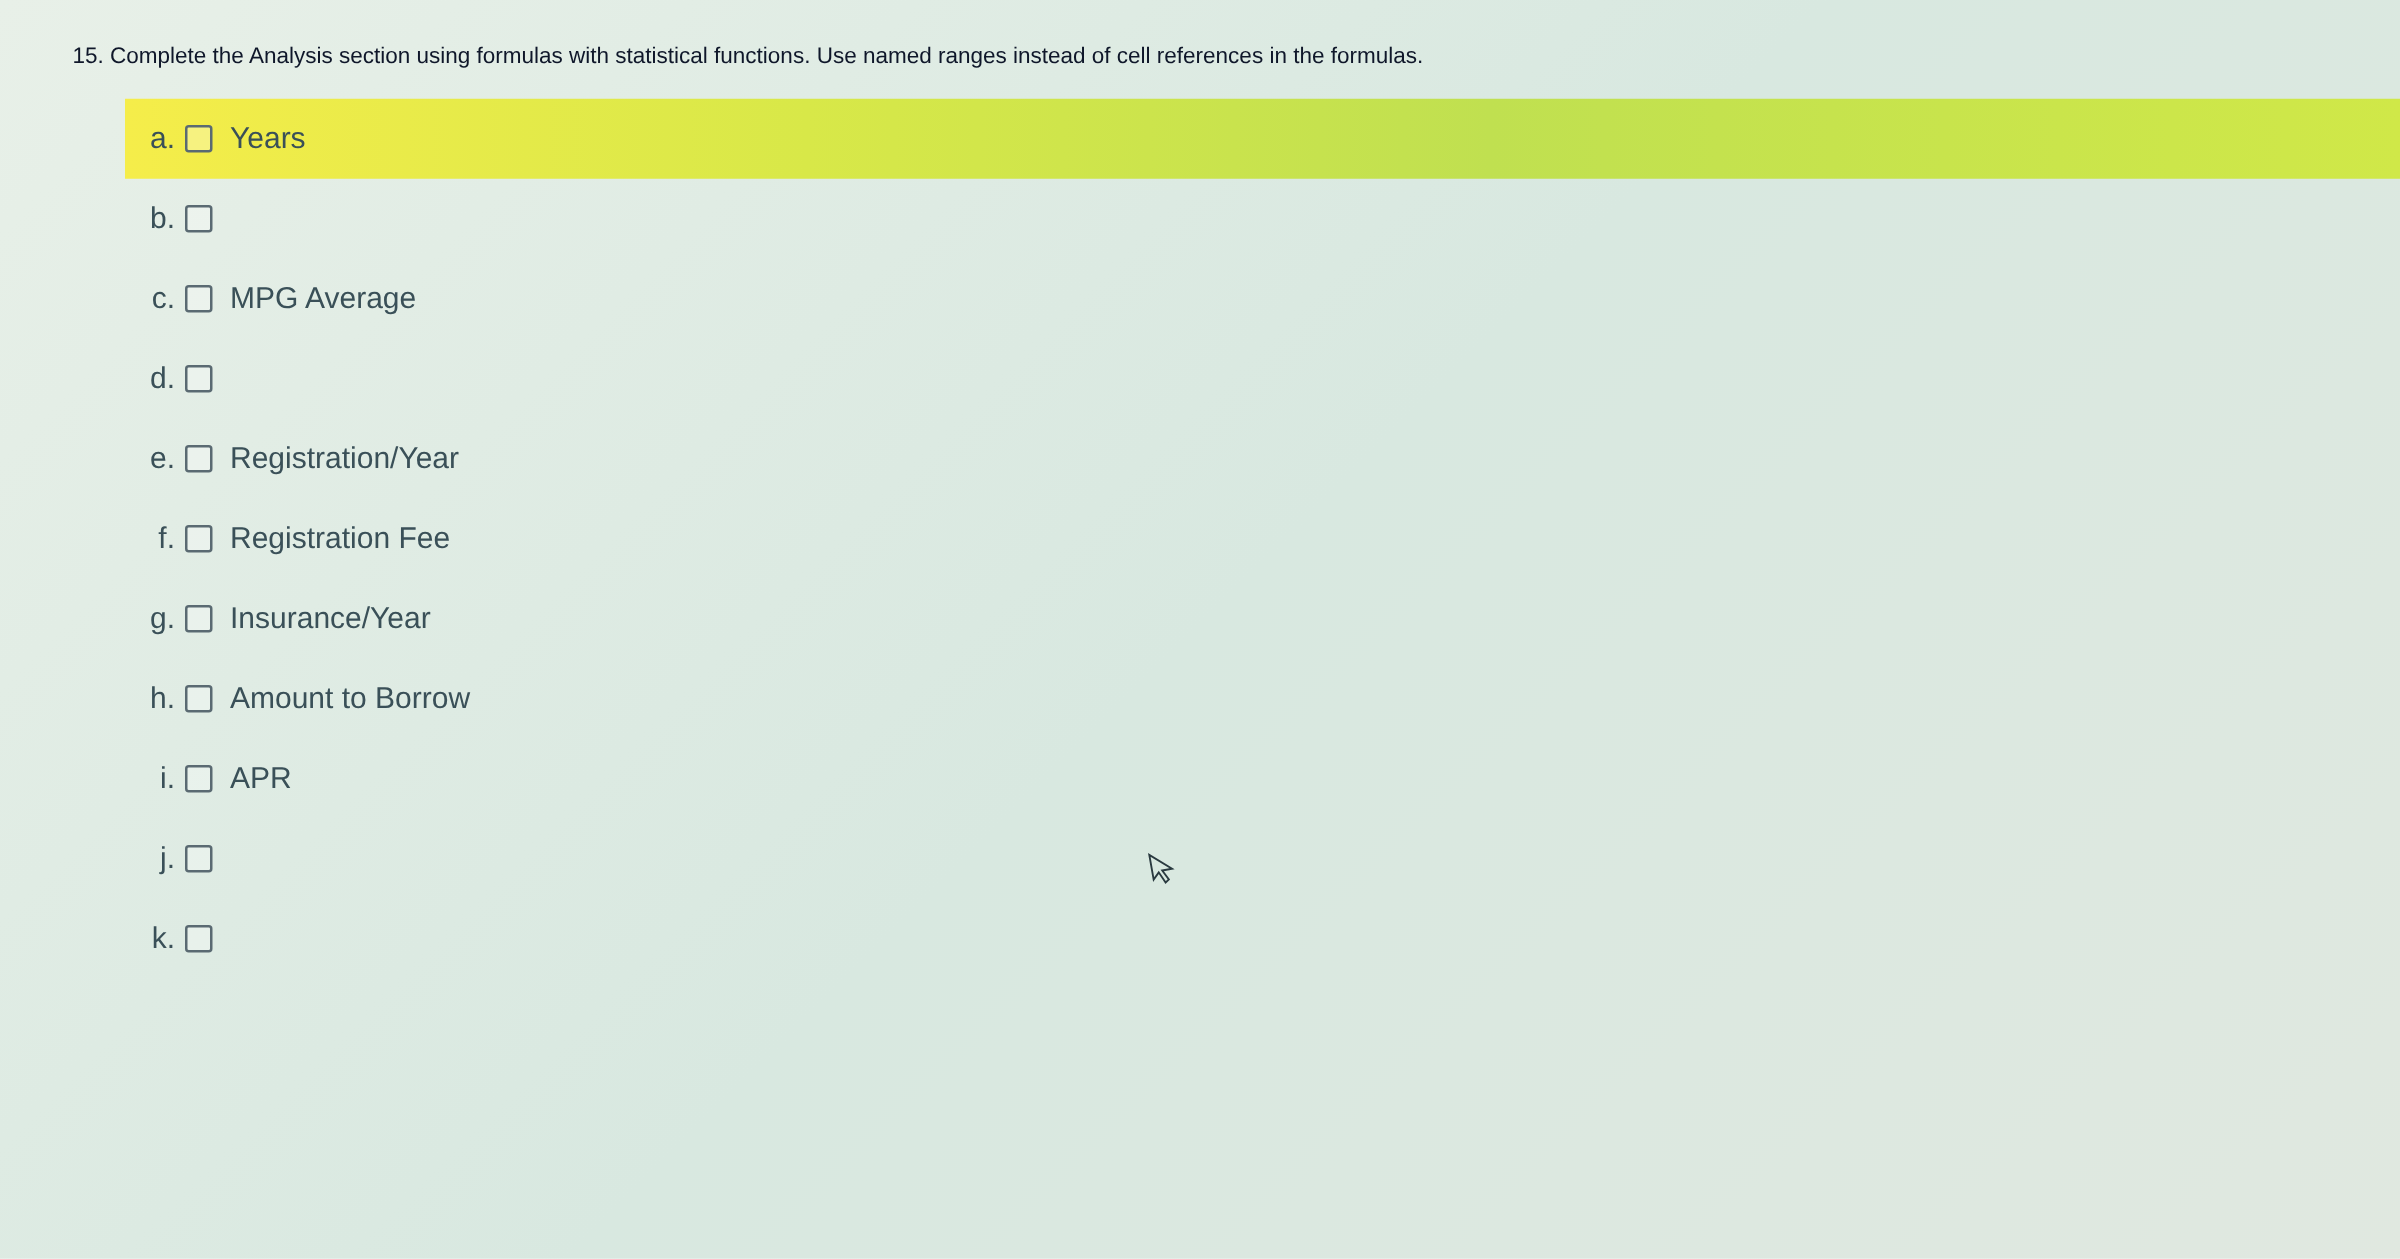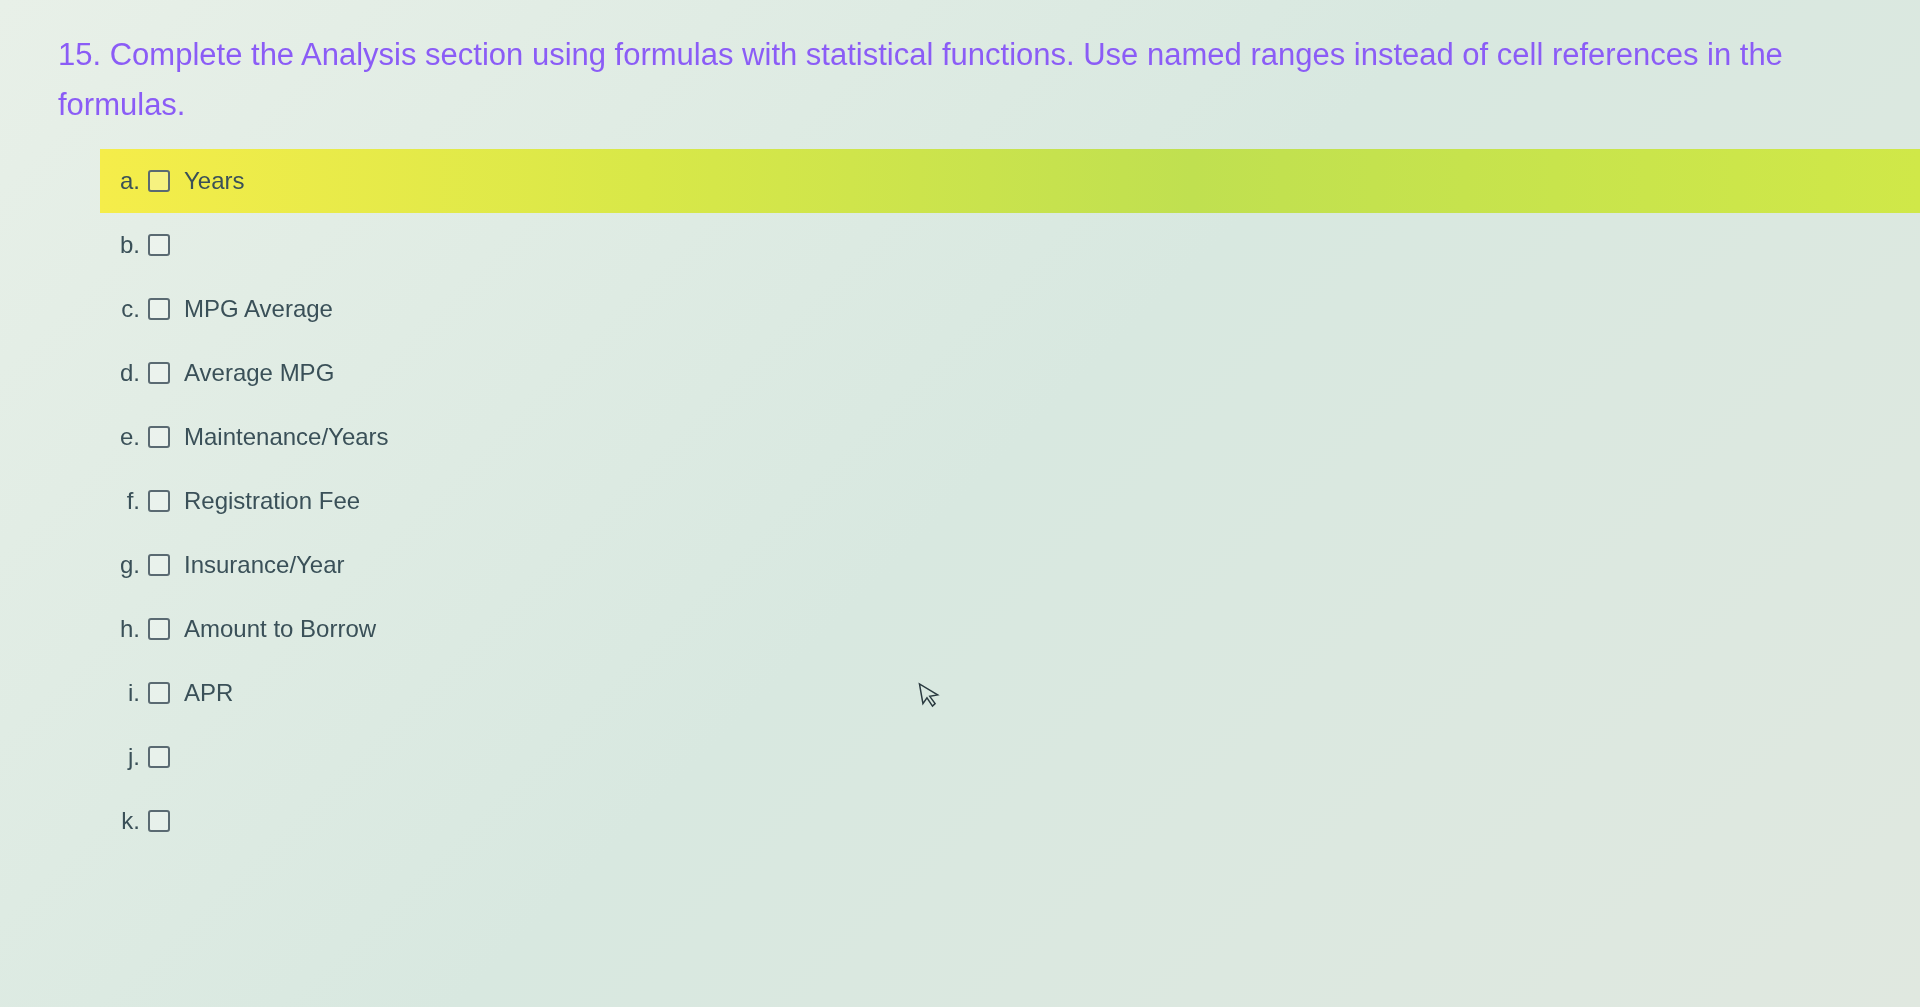--- a/index.html
+++ b/index.html
@@ -10,22 +10,22 @@
     body {
       font-family: 'Segoe UI', Tahoma, Geneva, Verdana, sans-serif;
       background: linear-gradient(135deg, #e8f0e8 0%, #d8e8e0 50%, #e0e8e0 100%);
       width: 1920px;
       height: 1007px;
       padding: 30px 50px;
       color: #3a4a52;
       position: relative;
     }
     .question-text {
-      font-size: 31px;
-      color: #8b5cf6;
+      font-size: 18px;
+      color: #0f172a;
       line-height: 1.6;
       margin-bottom: 0;
       padding-left: 8px;
     }
     .sub-items {
       padding-left: 60px;
       margin-top: 20px;
     }
     .item-row {
       display: flex;
@@ -86,26 +86,25 @@
     <span class="checkbox"></span>
   </div>
   <div class="item-row">
     <span class="item-letter">c.</span>
     <span class="checkbox"></span>
     <span class="item-label">MPG Average</span>
   </div>
   <div class="item-row">
     <span class="item-letter">d.</span>
     <span class="checkbox"></span>
-    <span class="item-label">Average MPG</span>
   </div>
   <div class="item-row">
     <span class="item-letter">e.</span>
     <span class="checkbox"></span>
-    <span class="item-label">Maintenance/Years</span>
+    <span class="item-label">Registration/Year</span>
   </div>
   <div class="item-row">
     <span class="item-letter">f.</span>
     <span class="checkbox"></span>
     <span class="item-label">Registration Fee</span>
   </div>
   <div class="item-row">
     <span class="item-letter">g.</span>
     <span class="checkbox"></span>
     <span class="item-label">Insurance/Year</span>

